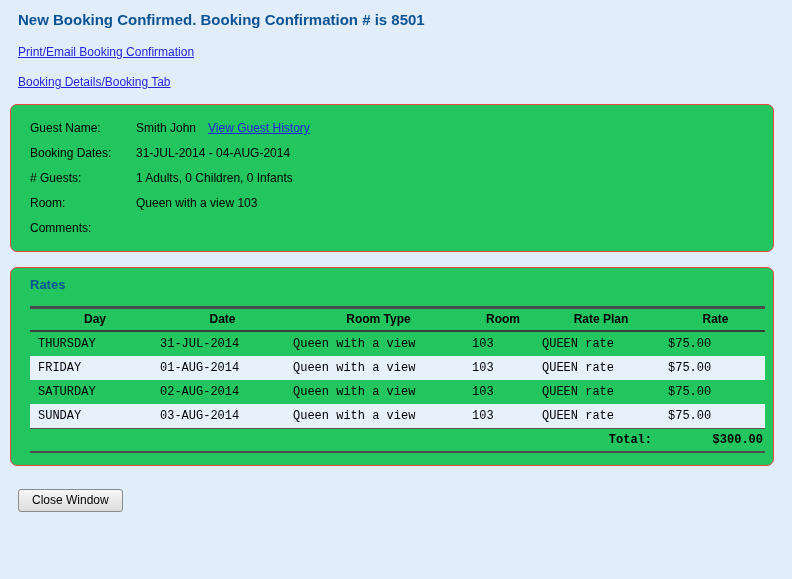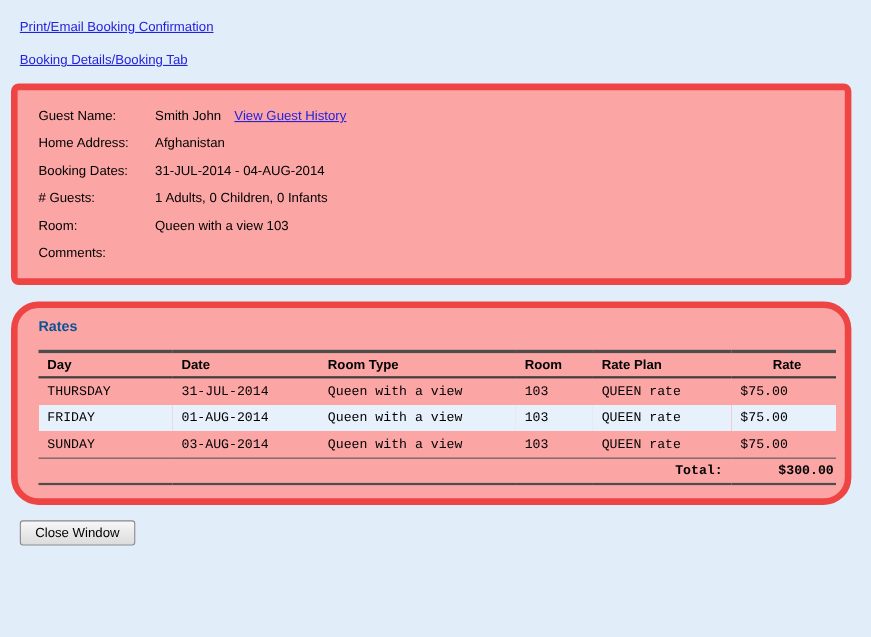--- a/index.html
+++ b/index.html
@@ -24,27 +24,27 @@
     display: block;
     margin: 16px 0 0 18px;
     color: #2323dc;
     text-decoration: underline;
     width: max-content;
     cursor: pointer;
   }
   .top-link.second { margin-top: 17px; }
 
   .panel {
-    margin: 15px 18px 0 10px;
-    background: #fca5a5;
-    border: 6px solid #ef4444;
+    margin: 15px 18px 9px 10px;
+    background: #22c55e;
+    border: 1px solid #ef4444;
     border-radius: 7px;
   }
   .panel.guest { padding: 11px 8px 10px 19px; }
-  .panel.rates { padding: 9px 8px 12px 19px; border-radius: 25px; }
+  .panel.rates { padding: 9px 8px 12px 19px; }
 
   .field-row { line-height: 25px; white-space: nowrap; }
   .field-label { display: inline-block; width: 106px; }
   .inline-link {
     color: #2323dc;
     text-decoration: underline;
     margin-left: 12px;
     cursor: pointer;
   }
 
@@ -57,21 +57,21 @@
   }
 
   table.rates-table {
     width: 100%;
     border-collapse: collapse;
     table-layout: fixed;
     border-top: 3px solid #4d4d4d;
     font-size: 12px;
   }
   .rates-table th {
-    text-align: left;
+    text-align: center;
     font-weight: bold;
     padding: 3px 0 4px 8px;
     border-bottom: 2px solid #3c3c3c;
     white-space: nowrap;
   }
   .rates-table th.col-rate { text-align: center; padding-right: 2px; }
   .rates-table td {
     padding: 5px 0 5px 8px;
     white-space: nowrap;
     overflow: hidden;
@@ -97,30 +97,28 @@
     border-radius: 3px;
     background: linear-gradient(#f7f7f7, #dcdcdc);
     cursor: pointer;
   }
 </style>
 </head>
 <body>
 
 <div class="page">
 
+  <div class="page-title">New Booking Confirmed. Booking Confirmation # is 8501</div>
 
   <a class="top-link second">Print/Email Booking Confirmation</a>
   <a class="top-link">Booking Details/Booking Tab</a>
 
   <div class="panel guest">
     <div class="field-row">
       <span class="field-label">Guest Name:</span><span>Smith John</span><a class="inline-link">View Guest History</a>
-    </div>
-    <div class="field-row">
-      <span class="field-label">Home Address:</span><span>Afghanistan</span>
     </div>
     <div class="field-row">
       <span class="field-label">Booking Dates:</span><span>31-JUL-2014 - 04-AUG-2014</span>
     </div>
     <div class="field-row">
       <span class="field-label"># Guests:</span><span>1 Adults, 0 Children, 0 Infants</span>
     </div>
     <div class="field-row">
       <span class="field-label">Room:</span><span>Queen with a view 103</span>
     </div>
@@ -161,20 +159,28 @@
         </tr>
         <tr>
           <td>FRIDAY</td>
           <td>01-AUG-2014</td>
           <td>Queen with a view</td>
           <td>103</td>
           <td>QUEEN rate</td>
           <td>$75.00</td>
         </tr>
         <tr>
+          <td>SATURDAY</td>
+          <td>02-AUG-2014</td>
+          <td>Queen with a view</td>
+          <td>103</td>
+          <td>QUEEN rate</td>
+          <td>$75.00</td>
+        </tr>
+        <tr>
           <td>SUNDAY</td>
           <td>03-AUG-2014</td>
           <td>Queen with a view</td>
           <td>103</td>
           <td>QUEEN rate</td>
           <td>$75.00</td>
         </tr>
       </tbody>
       <tfoot>
         <tr>

